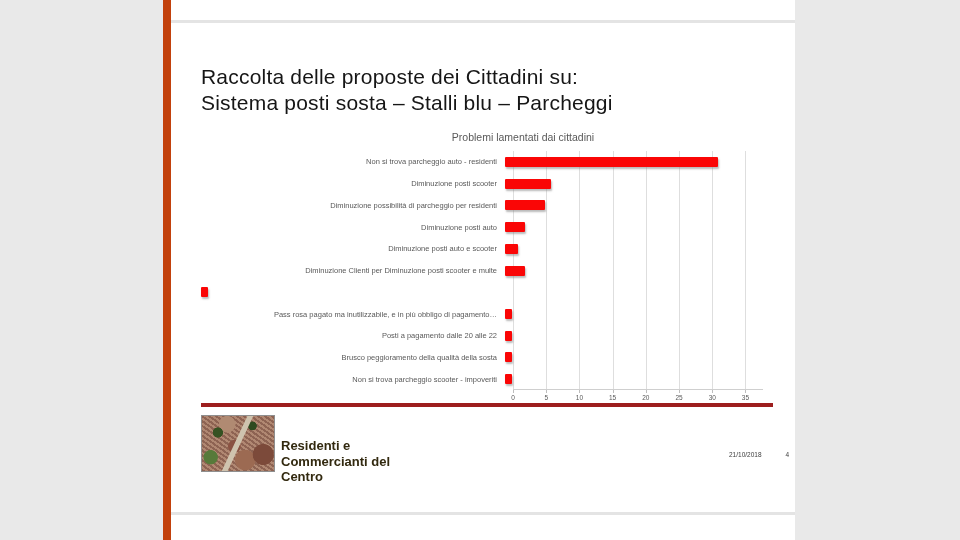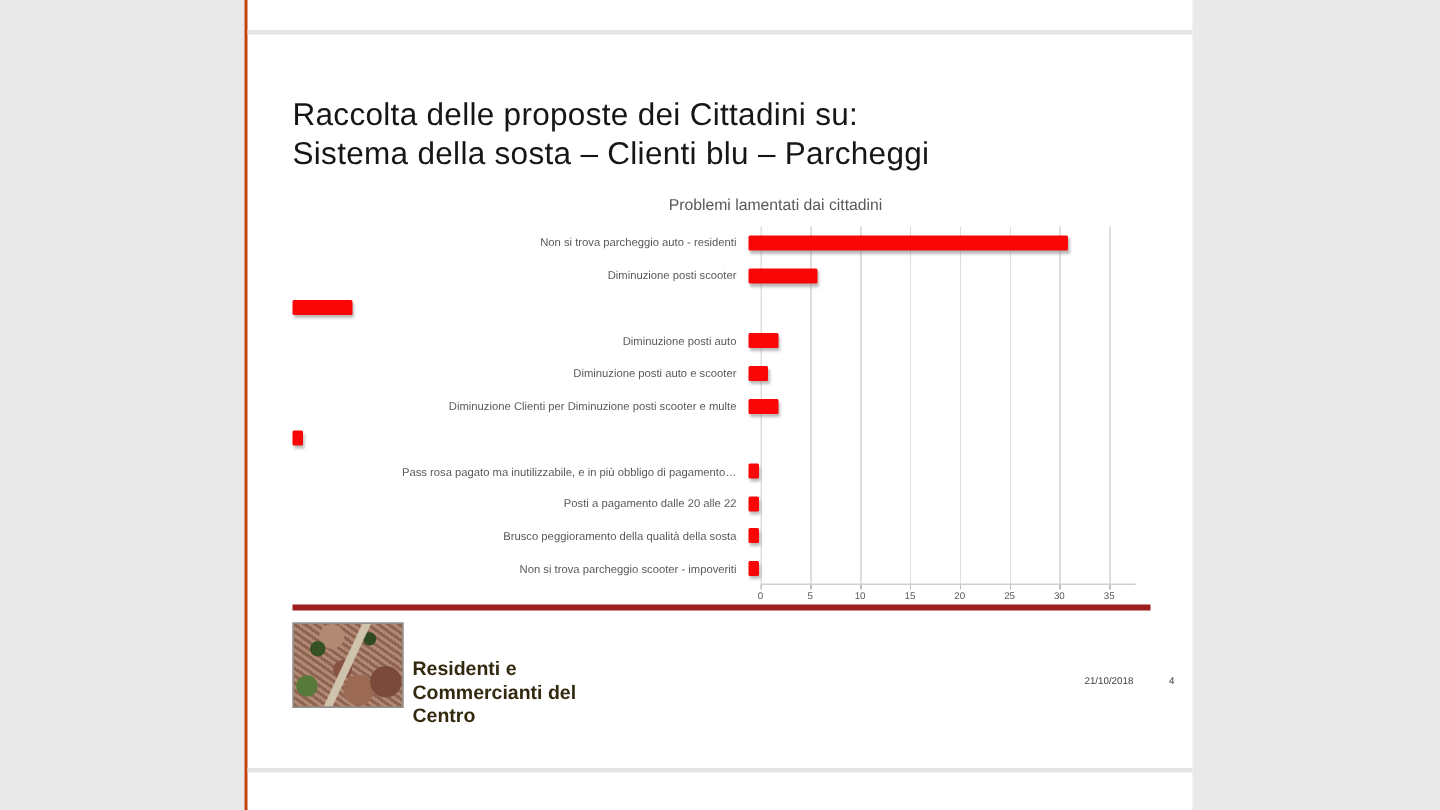--- a/index.html
+++ b/index.html
@@ -1,21 +1,21 @@
 <!DOCTYPE html>
 <html><head>
 <meta charset="utf-8">
 <style>
   * { margin:0; padding:0; box-sizing:border-box; }
   html,body { width:960px; height:540px; overflow:hidden; }
   body { background:#e9e9e9; font-family:"Liberation Sans", sans-serif; position:relative; }
 
   #slide {
     position:absolute; left:163px; top:0; width:632px; height:540px;
-    background:#ffffff; border-left:2px solid #c2410c;
+    background:#ffffff; border-left:8px solid #c2410c;
   }
   .slide-sep { position:absolute; left:0; width:100%; height:3px; background:#e4e4e4; }
   #sep-top { top:20px; }
   #sep-bottom { top:512px; }
 
   #slide-title {
     position:absolute; left:30px; top:64px; width:560px;
     font-size:21px; line-height:26px; color:#161616; letter-spacing:0.2px;
   }
 
@@ -90,40 +90,41 @@
 </style>
 </head>
 <body>
 
 <div id="slide">
   <div class="slide-sep" id="sep-top"></div>
   <div class="slide-sep" id="sep-bottom"></div>
 
   <div id="slide-title">
     <div>Raccolta delle proposte dei Cittadini su:</div>
-    <div>Sistema della sosta – Clienti blu – Parcheggi</div>
+    <div>Sistema posti sosta – Stalli blu – Parcheggi</div>
   </div>
 
   <div id="chart-title">Problemi lamentati dai cittadini</div>
   <div id="plot-grid"></div>
   <div id="plot-ticks"></div>
   <div id="chart-rows">
       <div class="chart-row">
         <div class="row-label">Non si trova parcheggio auto - residenti</div>
         <div class="row-barzone">
           <div class="bar" style="width: 212.544px; background: rgb(250, 6, 6);"></div>
         </div>
       </div>
       <div class="chart-row">
         <div class="row-label">Diminuzione posti scooter</div>
         <div class="row-barzone">
           <div class="bar" style="width: 46.494px; background: rgb(250, 6, 6);"></div>
         </div>
       </div>
       <div class="chart-row">
+        <div class="row-label">Diminuzione possibilità di parcheggio per residenti</div>
         <div class="row-barzone">
           <div class="bar" style="width: 39.852px; background: rgb(250, 6, 6);"></div>
         </div>
       </div>
       <div class="chart-row">
         <div class="row-label">Diminuzione posti auto</div>
         <div class="row-barzone">
           <div class="bar" style="width: 19.926px; background: rgb(250, 6, 6);"></div>
         </div>
       </div>

